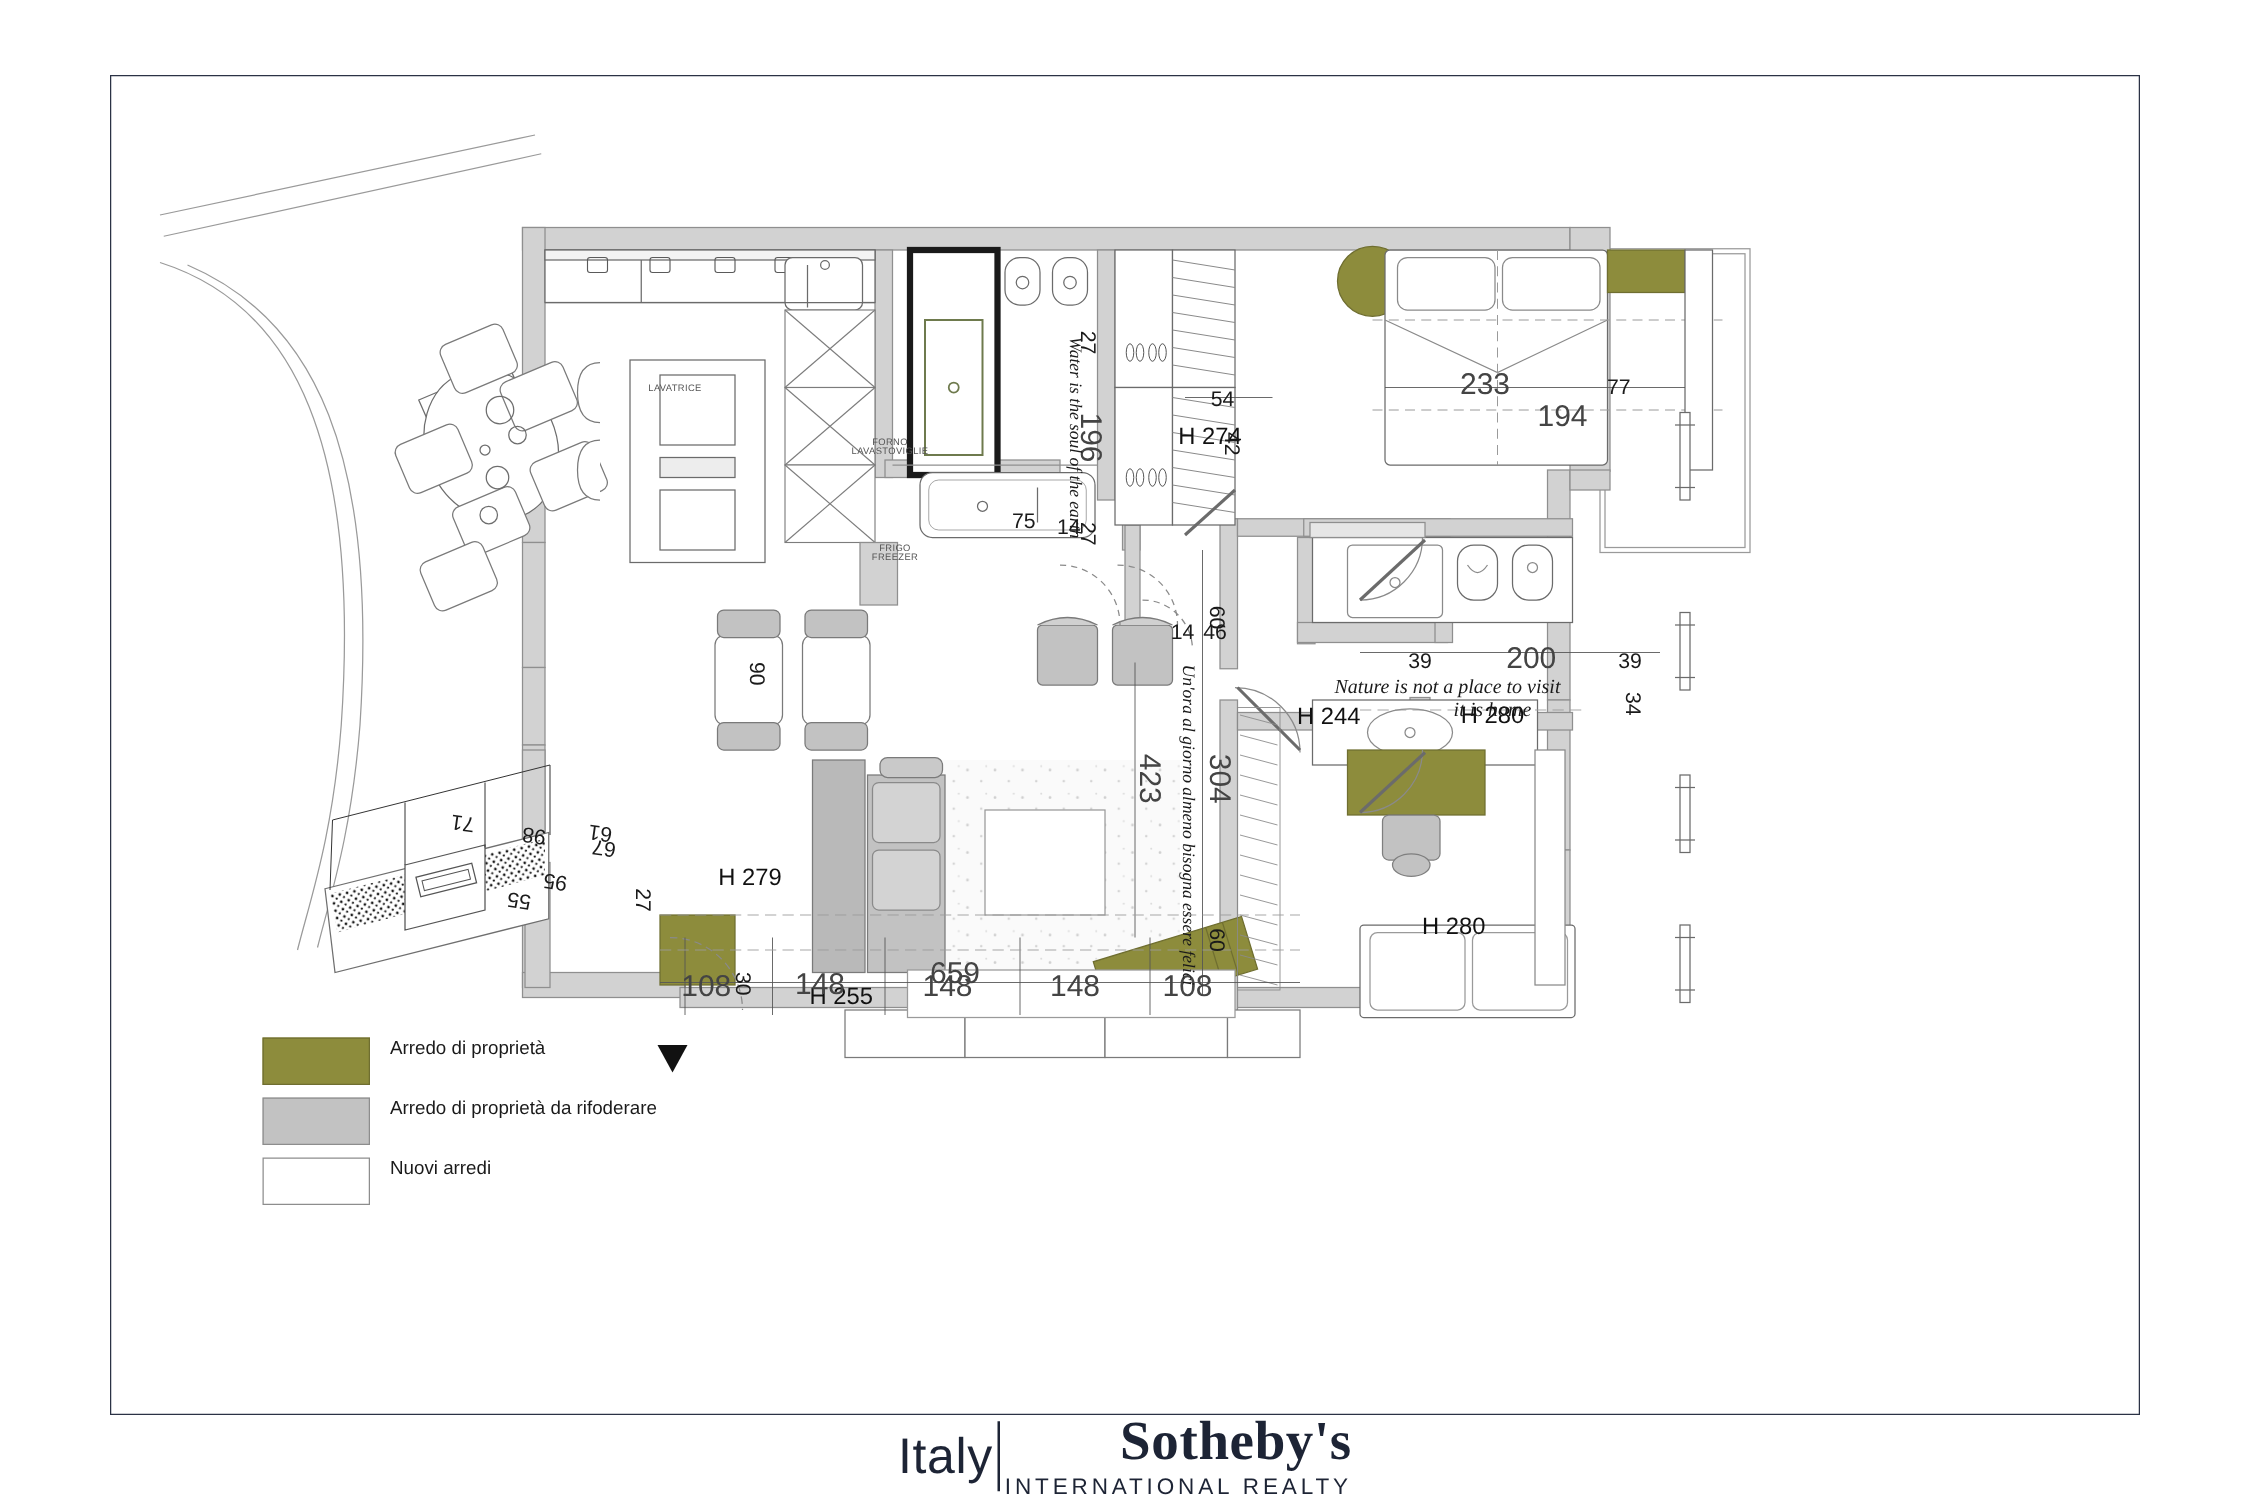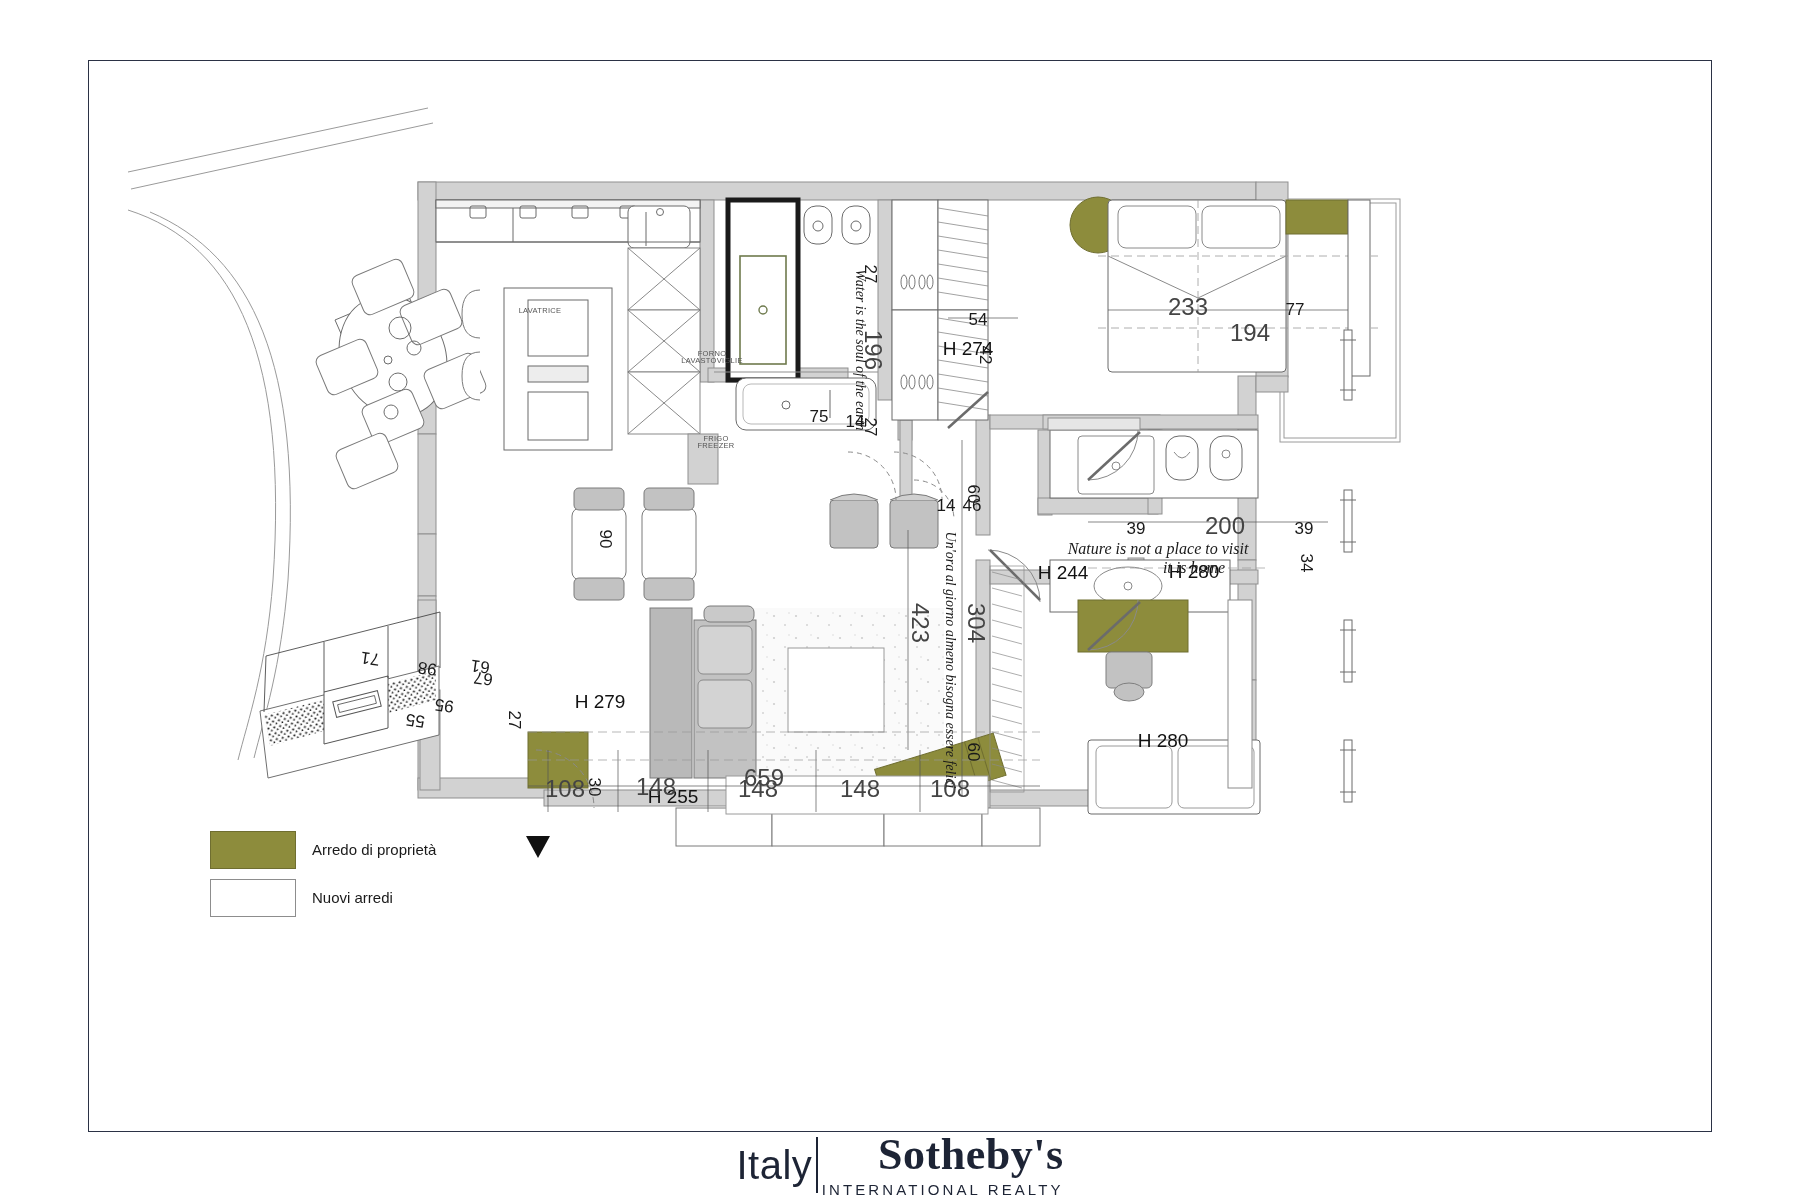--- a/index.html
+++ b/index.html
@@ -57,34 +57,34 @@
   .logo-sothebys {
     font-family: "Liberation Serif", serif;
     font-size: 44px;
     font-weight: 700;
     color: #1d2435;
     line-height: 1;
     letter-spacing: 0.5px;
   }
   .logo-sub {
     font-family: "Liberation Sans", sans-serif;
-    font-size: 15px;
+    font-size: 18px;
     letter-spacing: 3.1px;
     color: #1d2435;
     margin-top: 4px;
   }
 
   
   #legend {
     position: absolute;
     left: 210px; top: 830px;
     width: 320px;
   }
   .legend-row {
-    display: flex; align-items: center;
+    display: flex; 
     margin-bottom: 8px;
     min-height: 40px;
   }
   .legend-swatch {
     width: 86px; height: 38px;
     border: 1px solid #8d8d8d;
     flex: 0 0 auto;
   }
   .legend-label {
     margin-left: 16px;
@@ -559,20 +559,24 @@
   </div>
 
   <div id="plan-text-layer"></div>
 
   <div id="legend">
     <div class="legend-row">
       <div class="legend-swatch" style="background:#8d8c3c;border-color:#6f6e30;"></div>
       <div class="legend-label">Arredo di proprietà</div>
     </div>
     <div class="legend-row">
+      <div class="legend-swatch" style="background:#c2c2c2;border-color:#8d8d8d;"></div>
+      <div class="legend-label">Arredo di proprietà da rifoderare</div>
+    </div>
+    <div class="legend-row">
       <div class="legend-swatch" style="background:#ffffff;border-color:#8d8d8d;"></div>
       <div class="legend-label">Nuovi arredi</div>
     </div>
   </div>
 
   <div id="footer-logo">
     <div class="logo-inner">
       <div class="logo-italy">Italy</div>
       <div class="logo-divider"></div>
       <div class="logo-right">

